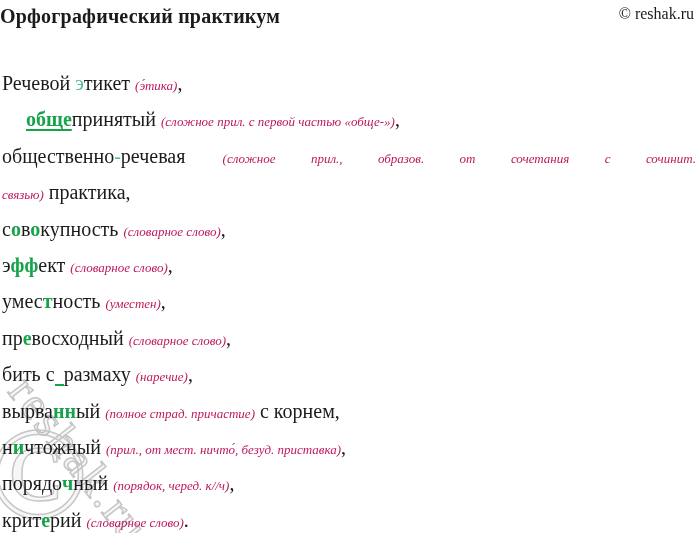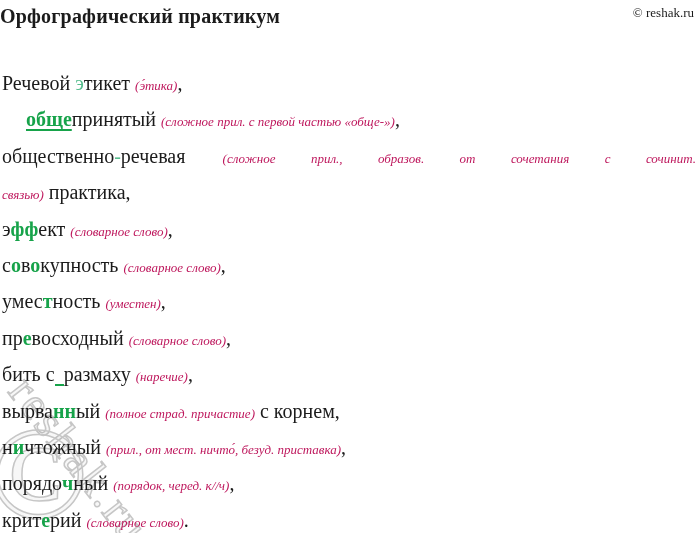--- a/index.html
+++ b/index.html
@@ -8,21 +8,21 @@
     font-family:"Liberation Serif","DejaVu Serif",serif;
     color:#1b1b1b;position:relative;
   }
   .page{position:relative;width:100%;height:100%;z-index:1;}
   .header{position:relative;height:30px;padding-top:5px;}
   .title{
     text-align:left;font-weight:bold;font-size:20px;color:#1b1b1b;
     letter-spacing:0.2px;
   }
   .copyright{
-    position:absolute;top:5px;right:4px;font-size:13px;color:#1b1b1b;
+    position:absolute;top:5px;right:4px;font-size:16px;color:#1b1b1b;
   }
   .lines{margin-top:30px;padding:0 2px;}
   .line{
     height:36.4px;line-height:36.4px;font-size:20px;white-space:nowrap;
   }
   .line.justify{
     white-space:normal;text-align:justify;text-align-last:justify;
   }
   .seg-plain{color:#1b1b1b;}
   .seg-green{color:#17a34a;font-weight:bold;}
@@ -61,22 +61,22 @@
 <div class="page">
   <div class="header">
     <div class="title">Орфографический практикум</div>
     <div class="copyright">© reshak.ru</div>
   </div>
   <div class="lines">
       <div class="line"><span class="seg-plain">Речевой </span><span class="seg-green-soft">э</span><span class="seg-plain">тикет </span><span class="seg-note">(э́тика)</span><span class="seg-plain">,</span></div>
       <div class="line"><span class="seg-green-underline">обще</span><span class="seg-plain">принятый </span><span class="seg-note">(сложное прил. с первой частью «обще-»)</span><span class="seg-plain">,</span></div>
       <div class="line justify"><span class="seg-plain">общественно</span><span class="seg-green-soft">-</span><span class="seg-plain">речевая </span><span class="seg-note">(сложное прил., образов. от сочетания с сочинит.</span></div>
       <div class="line"><span class="seg-note">связью)</span><span class="seg-plain"> практика,</span></div>
+      <div class="line"><span class="seg-plain">с</span><span class="seg-green">о</span><span class="seg-plain">в</span><span class="seg-green">о</span><span class="seg-plain">купность </span><span class="seg-note">(словарное слово)</span><span class="seg-plain">,</span></div>
       <div class="line"><span class="seg-plain">э</span><span class="seg-green">фф</span><span class="seg-plain">ект </span><span class="seg-note">(словарное слово)</span><span class="seg-plain">,</span></div>
-      <div class="line"><span class="seg-plain">с</span><span class="seg-green">о</span><span class="seg-plain">в</span><span class="seg-green">о</span><span class="seg-plain">купность </span><span class="seg-note">(словарное слово)</span><span class="seg-plain">,</span></div>
       <div class="line"><span class="seg-plain">умес</span><span class="seg-green">т</span><span class="seg-plain">ность </span><span class="seg-note">(уместен)</span><span class="seg-plain">,</span></div>
       <div class="line"><span class="seg-plain">пр</span><span class="seg-green">е</span><span class="seg-plain">восходный </span><span class="seg-note">(словарное слово)</span><span class="seg-plain">,</span></div>
       <div class="line"><span class="seg-plain">бить с</span><span class="seg-underline-space">&nbsp;</span><span class="seg-plain">размаху </span><span class="seg-note">(наречие)</span><span class="seg-plain">,</span></div>
       <div class="line"><span class="seg-plain">вырва</span><span class="seg-green">нн</span><span class="seg-plain">ый </span><span class="seg-note">(полное страд. причастие)</span><span class="seg-plain"> с корнем,</span></div>
       <div class="line"><span class="seg-plain">н</span><span class="seg-green">и</span><span class="seg-plain">чтожный </span><span class="seg-note">(прил., от мест. ничто́, безуд. приставка)</span><span class="seg-plain">,</span></div>
       <div class="line"><span class="seg-plain">порядо</span><span class="seg-green">ч</span><span class="seg-plain">ный </span><span class="seg-note">(порядок, черед. к//ч)</span><span class="seg-plain">,</span></div>
       <div class="line"><span class="seg-plain">крит</span><span class="seg-green">е</span><span class="seg-plain">рий </span><span class="seg-note">(словарное слово)</span><span class="seg-plain">.</span></div>
     </div>
 </div>
 

